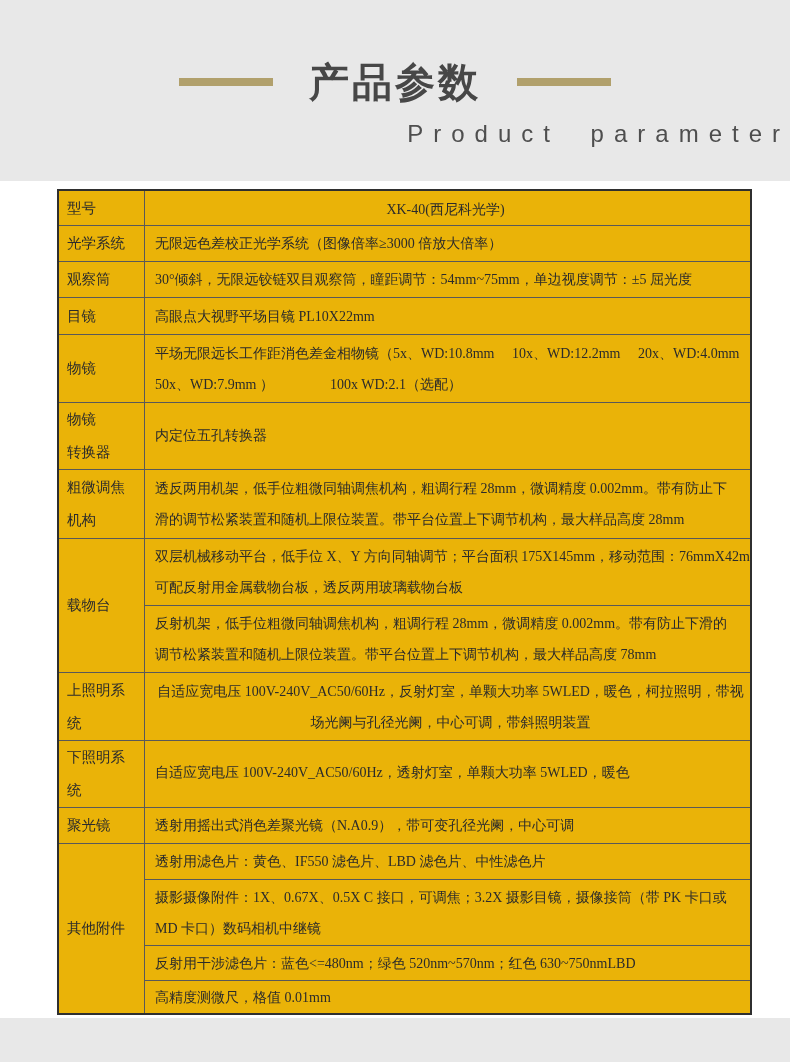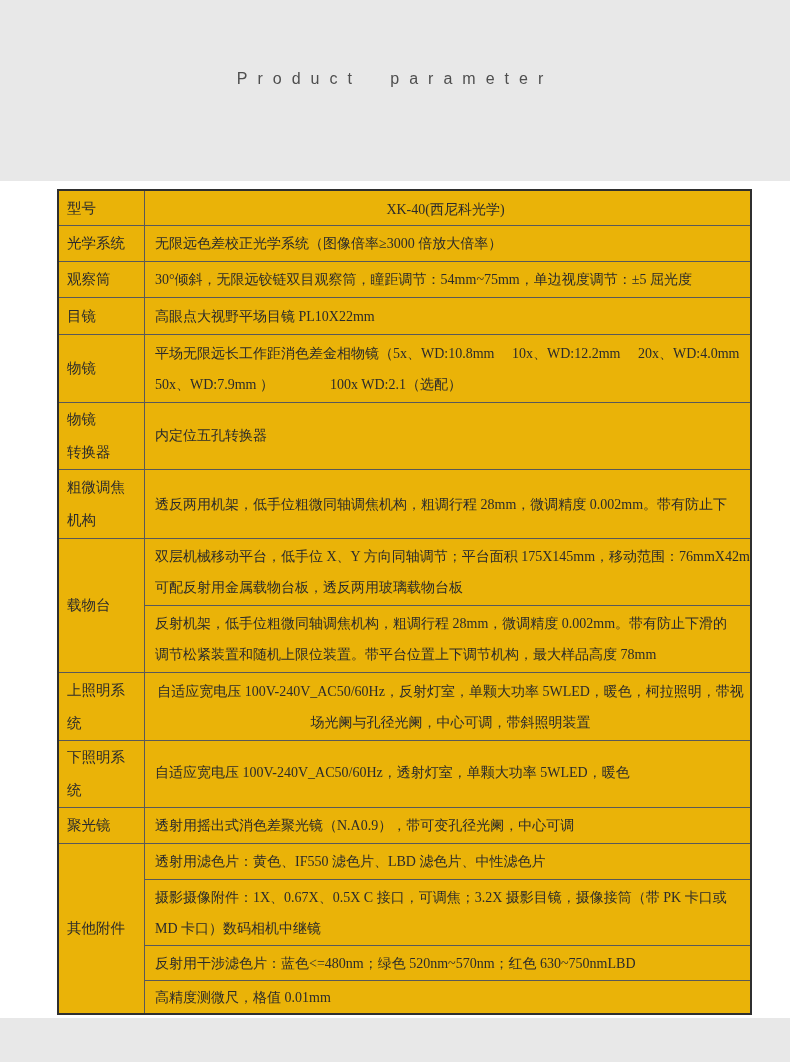--- a/index.html
+++ b/index.html
@@ -13,22 +13,22 @@
   .title-row { display:flex; align-items:center; justify-content:center; }
   .accent-bar { width:94px; height:8px; background:#b1a06c; }
   .accent-bar.left  { margin-right:36px; }
   .accent-bar.right { margin-left:36px; }
   .main-title {
     font-size:40px; font-weight:700; color:#474747;
     letter-spacing:3px; line-height:44px;
     font-family:"Liberation Sans","DejaVu Sans",sans-serif;
   }
   .sub-title {
-    margin-top:10px; text-align:center;
-    font-size:16px; color:#4e4e4e;
+    margin-top:16px; text-align:right;
+    font-size:24px; color:#4e4e4e;
     letter-spacing:10px; word-spacing:14px;
   }
   .card { background:#ffffff; height:837px; box-sizing:border-box; padding-top:8px; }
   .band-bottom { height:44px; background:#e8e8e8; }
 
   .spec-table {
     margin-left:57px; width:695px;
     box-sizing:border-box;
     border:2px solid #2f2f2f;
     background:#eab308;
@@ -54,20 +54,25 @@
     font-size:14px;
   }
   .tcell + .tcell { border-top:1px solid #595959; }
   .tcell.center { align-items:center; padding-left:0;justify-content:flex-end; }
   .tline { line-height:31px; white-space:pre; }
 </style>
 </head>
 <body>
 
 <div class="band-top">
+  <div class="title-row">
+    <div class="accent-bar left"></div>
+    <div class="main-title">产品参数</div>
+    <div class="accent-bar right"></div>
+  </div>
   <div class="sub-title">Product parameter</div>
 </div>
 
 <div class="card">
   <div class="spec-table">
       <div class="trow">
         <div class="tlabel">
           <div class="lline">型号</div>
         </div>
         <div class="tvals">
@@ -129,20 +134,21 @@
         </div>
       </div>
       <div class="trow">
         <div class="tlabel">
           <div class="lline">粗微调焦</div>
           <div class="lline">机构</div>
         </div>
         <div class="tvals">
           <div class="tcell" style="height: 68px;">
             <div class="tline">透反两用机架，低手位粗微同轴调焦机构，粗调行程 28mm，微调精度 0.002mm。带有防止下</div>
+            <div class="tline">滑的调节松紧装置和随机上限位装置。带平台位置上下调节机构，最大样品高度 28mm</div>
           </div>
         </div>
       </div>
       <div class="trow">
         <div class="tlabel">
           <div class="lline">载物台</div>
         </div>
         <div class="tvals">
           <div class="tcell" style="height: 66px;">
             <div class="tline">双层机械移动平台，低手位 X、Y 方向同轴调节；平台面积 175X145mm，移动范围：76mmX42mm</div>

